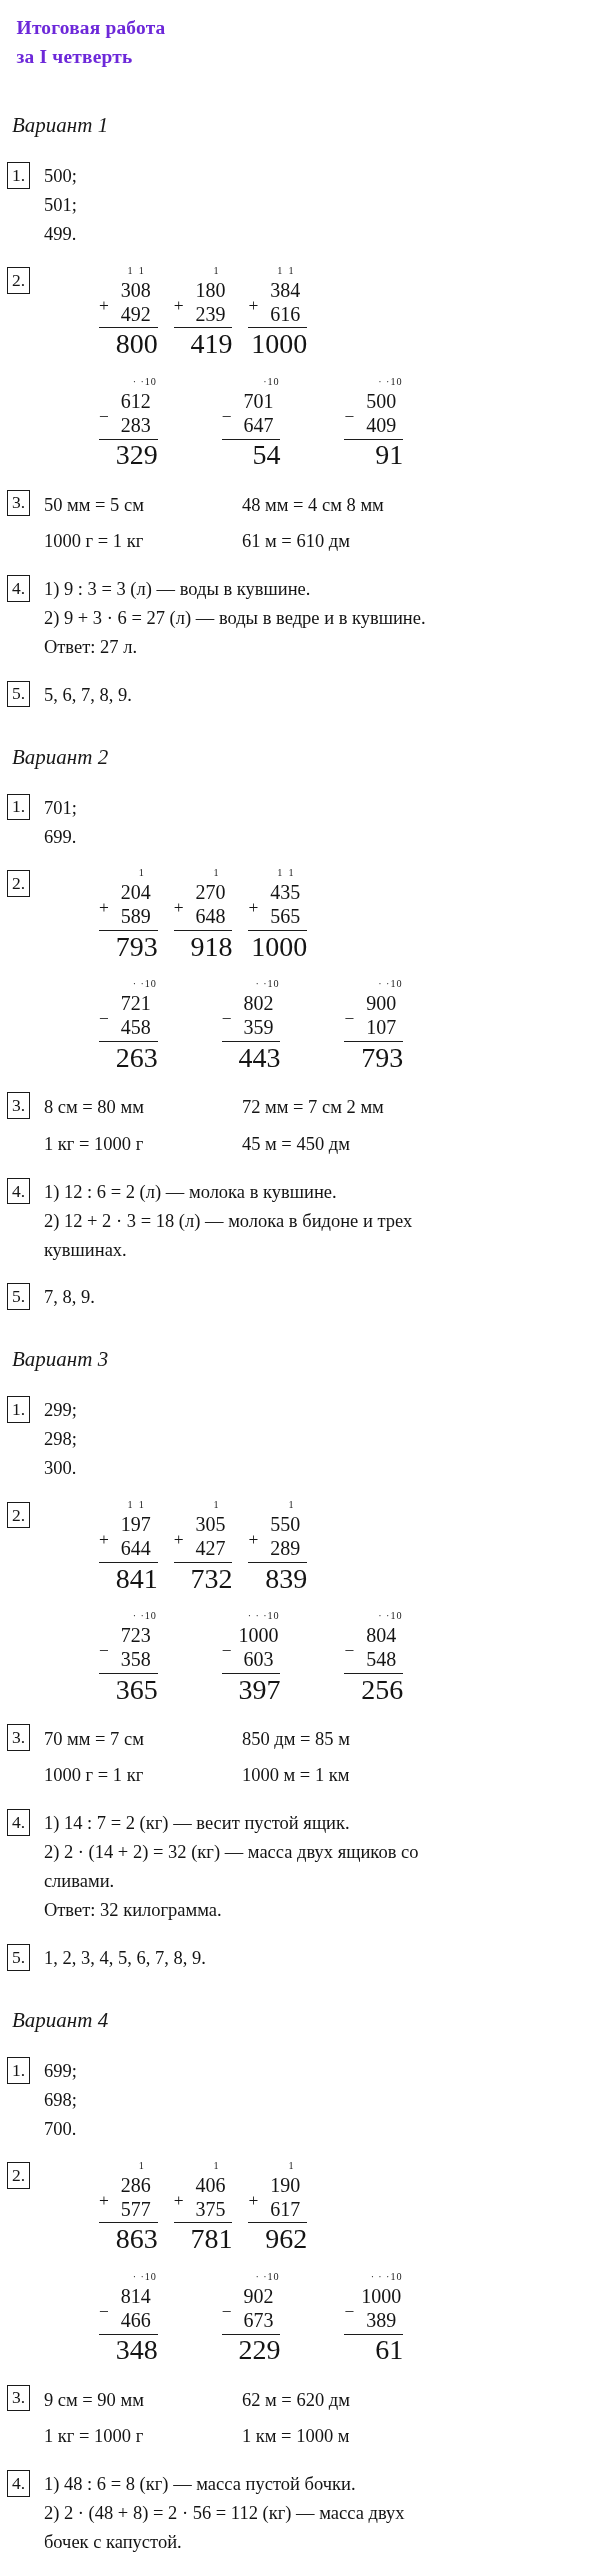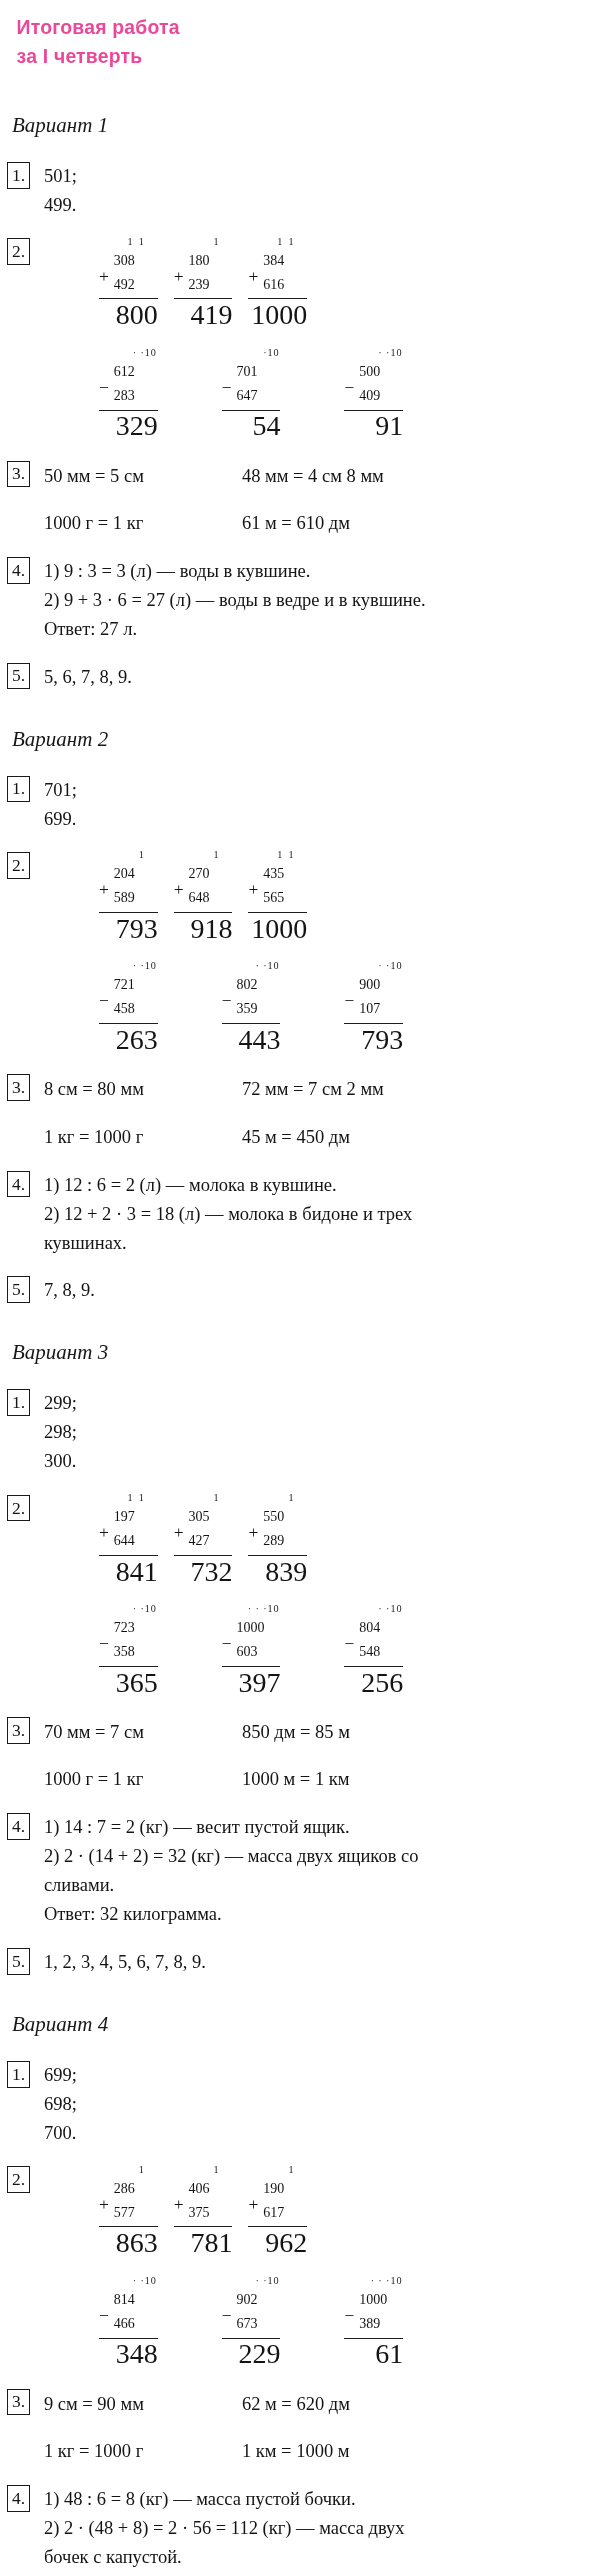--- a/index.html
+++ b/index.html
@@ -3,22 +3,22 @@
 <meta charset="utf-8">
 <style>
   html,body{margin:0;padding:0;background:#fff;}
   .page{
     width:601px;min-height:2576px;box-sizing:border-box;
     background:#fff;color:#141414;
     font-family:"Liberation Serif",serif;font-size:18.5px;
     padding:9.2px 5.5px 9.2px 0;overflow:hidden;
   }
   .title{
-    font-family:Liberation Sans, sans-serif;font-weight:bold;
-    font-size:19.4px;line-height:29px;color:#ec4899;
+    font-family:Liberation Serif, serif;font-weight:bold;
+    font-size:19.4px;line-height:29px;color:#6d28d9;
     margin:3.7px 0 0 16.6px;letter-spacing:0.2px;
   }
   .variant-heading{
     font-family:"Liberation Serif",serif;font-style:italic;
     font-size:21px;margin:35px 0 24px 12px;color:#181818;
   }
   .variant-heading.first{margin-top:42px;}
   .problem{display:flex;align-items:flex-start;margin:0 0 18.5px 7.4px;}
   .plabel{
     flex:0 0 auto;border:1.8px solid #1a1a1a;
@@ -36,41 +36,42 @@
     font-size:10.2px;height:14px;line-height:14px;text-align:right;
     color:#222;letter-spacing:1.8px;white-space:nowrap;
   }
   .carry.add{padding-right:12px;}
   .carry.sub{padding-right:0.9px;letter-spacing:0.9px;}
   .agrid{
     display:grid;grid-template-columns:14.8px auto;
     border-bottom:1.8px solid #1c1c1c;padding-bottom:1.8px;
   }
   .gop{grid-row:1 / span 2;align-self:center;font-size:17.5px;line-height:17.5px;padding-top:7.4px;}
-  .gnum{text-align:left;font-size:14px;line-height:24px;min-width:44px;white-space:nowrap;}
+  .gnum{text-align:center;font-size:20px;line-height:24px;min-width:44px;white-space:nowrap;}
   .gres{text-align:right;font-size:28px;line-height:25px;padding-top:2.8px;white-space:nowrap;}
   
-  .conv{display:grid;grid-template-columns:198px auto;row-gap:17px;line-height:30.5px;}
+  .conv{display:grid;grid-template-columns:198px auto;row-gap:6px;line-height:30.5px;}
   .conv div{white-space:nowrap;}
   .p2-body{padding-top:1.8px;}
 </style>
 </head>
 <body>
 
 <div class="page">
   <div class="title">
     <div>Итоговая работа</div>
     <div>за I четверть</div>
   </div>
   <main id="variants">
       <section>
         <div class="variant-heading first">Вариант 1</div>
         <div class="problem">
           <span class="plabel">1.</span>
           <div class="pbody">
+            <div class="pline">500;</div>
             <div class="pline">501;</div>
             <div class="pline">499.</div>
           </div>
         </div>
         <div class="problem">
           <span class="plabel">2.</span>
           <div class="p2-body pbody">
             <div class="arith-row add-row">
               <div class="arith">
                 <div class="carry add">1 1</div>

